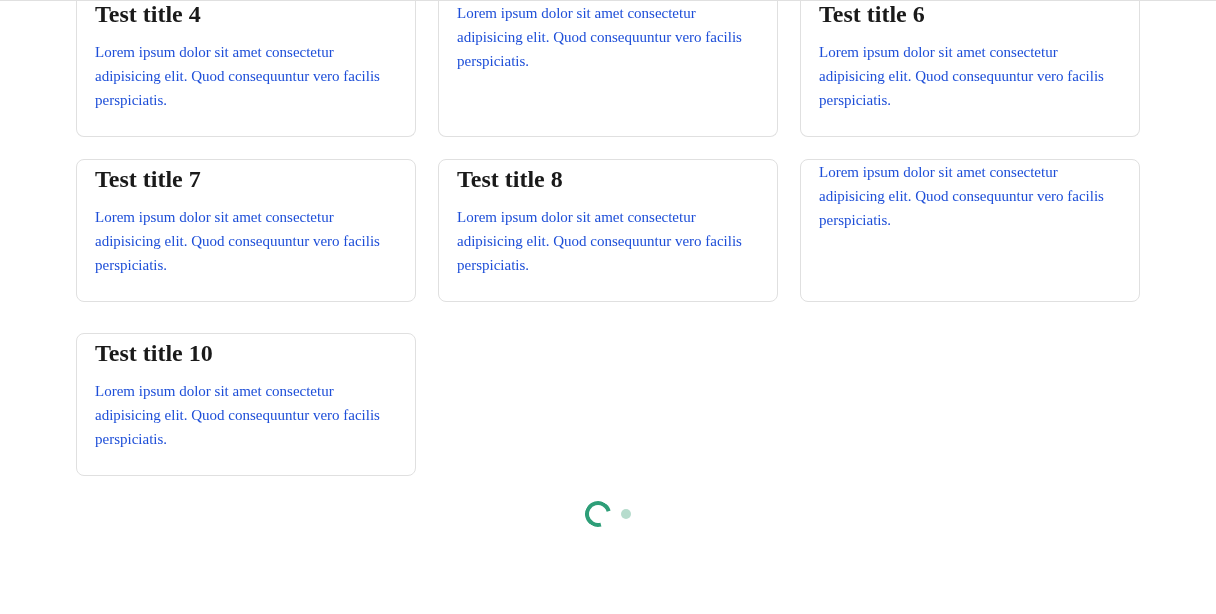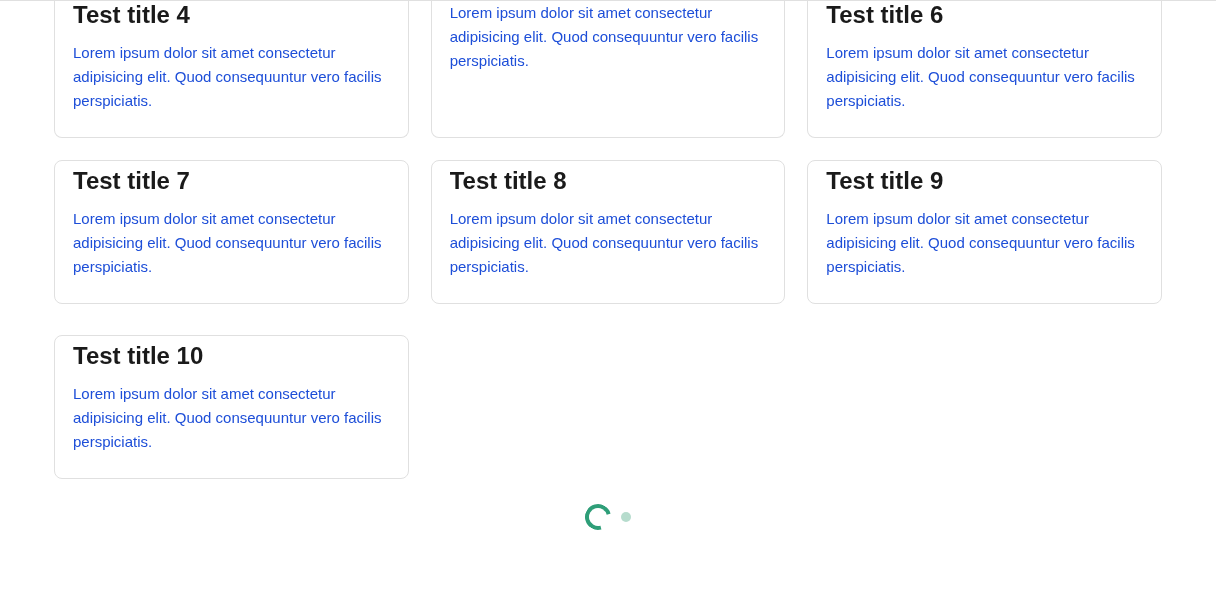--- a/index.html
+++ b/index.html
@@ -9,21 +9,22 @@
     }
     body {
       font-family: 'Segoe UI', Tahoma, Geneva, Verdana, sans-serif;
       background: #fff;
       width: 1216px;
       height: 614px;
       overflow: hidden;
       border-top: 1px solid #e0e0e0;
     }
     .container {
-      padding: 0 54px;
+      padding: 0 76px;
+      font-family: Liberation Serif, serif;
     }
     .grid {
       display: grid;
       grid-template-columns: repeat(3, 1fr);
       gap: 22px;
     }
     .card {
       border: 1px solid #e0e0e0;
       border-radius: 8px;
       padding: 0 18px 24px 18px;
@@ -105,21 +106,20 @@
   <div class="grid row2">
     <div class="card">
       <h3 class="card-title">Test title 7</h3>
       <p class="card-body">Lorem ipsum dolor sit amet consectetur adipisicing elit. Quod consequuntur vero facilis perspiciatis.</p>
     </div>
     <div class="card">
       <h3 class="card-title">Test title 8</h3>
       <p class="card-body">Lorem ipsum dolor sit amet consectetur adipisicing elit. Quod consequuntur vero facilis perspiciatis.</p>
     </div>
     <div class="card">
-      <h3 class="card-title">Test title 9</h3>
       <p class="card-body">Lorem ipsum dolor sit amet consectetur adipisicing elit. Quod consequuntur vero facilis perspiciatis.</p>
     </div>
   </div>
 
   <div class="row3">
     <div class="card">
       <h3 class="card-title">Test title 10</h3>
       <p class="card-body">Lorem ipsum dolor sit amet consectetur adipisicing elit. Quod consequuntur vero facilis perspiciatis.</p>
     </div>
   </div>

